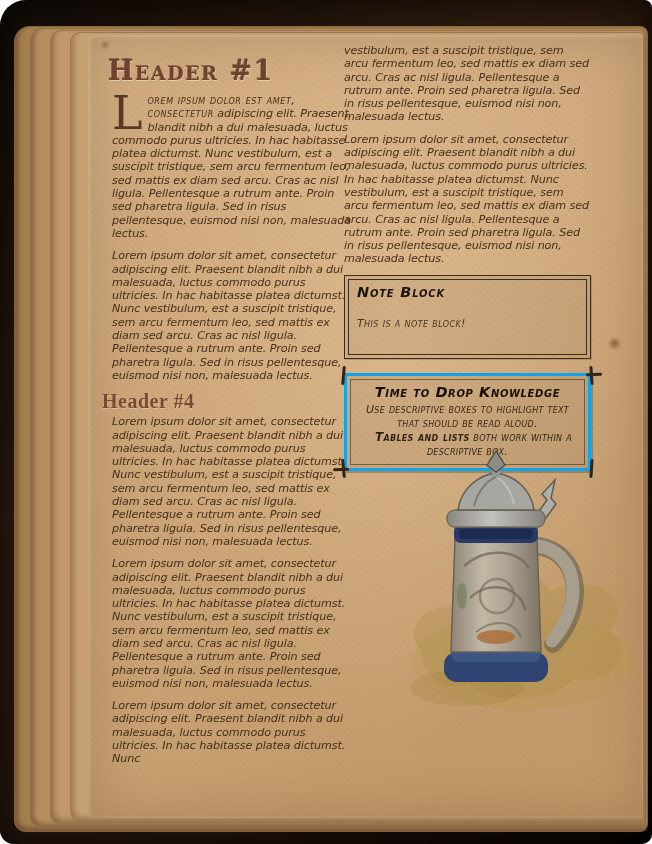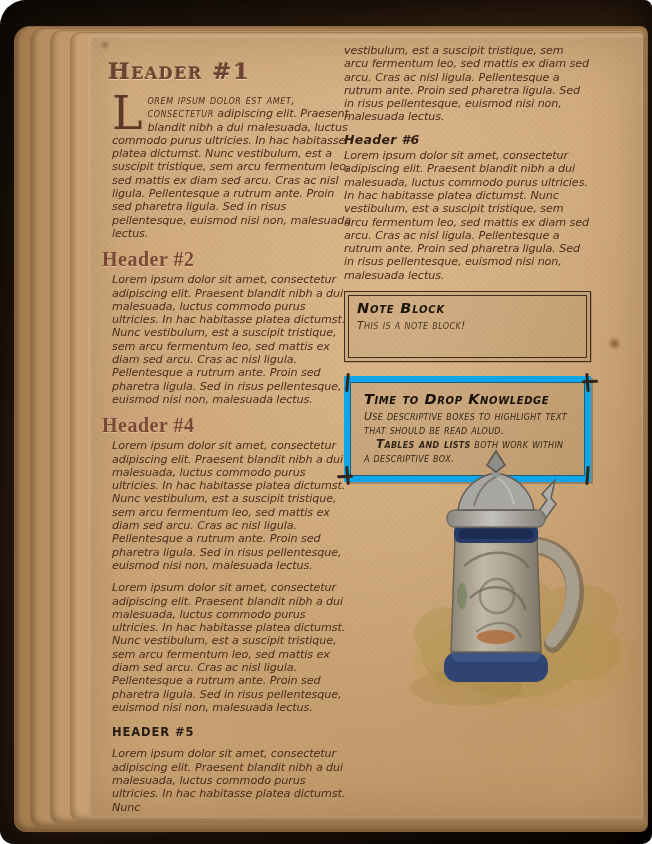--- a/index.html
+++ b/index.html
@@ -29,42 +29,42 @@
   .stain-dot{position:absolute;border-radius:50%;}
   .dotA{left:608px;top:336px;width:13px;height:15px;background:radial-gradient(circle,#8d5f3c 0%,rgba(141,95,60,0) 72%);}
   .dotB{left:100px;top:40px;width:10px;height:10px;background:radial-gradient(circle,rgba(120,80,45,.55) 0%,rgba(120,80,45,0) 70%);}
   
   .col{position:absolute;color:rgba(62,36,18,.92);font-size:11.2px;line-height:13.3px;
        font-style:italic;letter-spacing:-0.1px;}
   .col-left{left:112px;top:48px;width:241px;}
   .col-right{left:344px;top:44px;width:247px;}
   p.body{margin:0 0 9px 0;}
   .h1{font-family:"DejaVu Serif",serif;font-style:normal;font-variant:small-caps;font-weight:700;
-      font-size:23px;line-height:30px;color:#6d4231;letter-spacing:1.5px;margin:8px 0 8px -4px;
+      font-size:27px;line-height:30px;color:#6d4231;letter-spacing:1.5px;margin:8px 0 8px -4px;
       text-shadow:0.6px 0.6px 0 rgba(255,230,200,.55), -0.6px -0.6px 0 rgba(70,35,15,.45);}
   .h2{font-family:"Liberation Serif",serif;font-style:normal;font-weight:700;font-size:20px;
       line-height:21px;color:#7c4836;letter-spacing:.5px;margin:9px 0 3px -10px;
       text-shadow:0.5px 0.5px 0 rgba(255,230,200,.4);}
   .h5{font-style:normal;font-weight:700;font-size:11.5px;text-transform:uppercase;
       letter-spacing:.9px;color:#241a10;margin:12px 0 8px 0;}
   .h6{font-weight:700;font-size:12.5px;color:#2c1d10;margin:8px 0 3px 0;letter-spacing:.3px;}
   .dropcap{float:left;font-family:"DejaVu Serif",serif;font-style:normal;font-size:46px;
       line-height:34px;padding:2px 5px 0 0;color:#5a3826;}
   .lead{font-variant:small-caps;letter-spacing:.6px;margin-top:12px;}
   
   .note-block{margin-top:3px;border:1.5px solid #3d2d1c;outline:1px solid #3d2d1c;outline-offset:-5px;
       background:rgba(40,25,10,.05);padding:9px 12px 28px;min-height:32px;
       box-shadow:1px 1px 0 rgba(48,37,26,.2);}
   .note-title{font-style:italic;font-weight:700;font-variant:small-caps;font-size:14.5px;
       color:#1d140b;letter-spacing:.8px;line-height:15px;}
   .note-body{font-style:italic;font-variant:small-caps;font-size:11px;color:rgba(45,30,15,.85);
-      margin-top:3px;letter-spacing:.4px;}
-  .knowledge-box{position:relative;margin-top:14px;border:7px solid #0ea5e9;
+      margin-top:17px;letter-spacing:.4px;}
+  .knowledge-box{position:relative;margin-top:14px;border:3px solid #0ea5e9;
       outline:1px solid rgba(48,37,26,.55);outline-offset:-7px;background:rgba(40,25,10,.06);
-      padding:8px 13px 10px;min-height:64px;box-shadow:2px 2px 0 rgba(48,37,26,.28);}
+      padding:8px 13px 10px;min-height:64px;box-shadow:2px 2px 0 rgba(48,37,26,.28);text-align:center;}
   .kb-title{font-style:italic;font-weight:700;font-variant:small-caps;font-size:14.5px;
       color:#161008;letter-spacing:.6px;line-height:16px;}
   .kb-body{font-style:italic;font-variant:small-caps;font-size:11px;line-height:13.5px;
       color:rgba(35,24,12,.92);margin:3px 0 0;letter-spacing:.3px;}
   .kb-body.indent{text-indent:12px;margin-top:1px;}
   .kb-body b{font-size:12px;}
   .tick{position:absolute;width:3px;height:19px;background:#30251a;border-radius:2px;}
   .t-tl{left:-5px;top:-10px;transform:rotate(5deg);}
   .t-tr{right:-5px;top:-10px;transform:rotate(-4deg);}
   .t-bl{left:-5px;bottom:-10px;transform:rotate(-5deg);}
@@ -87,36 +87,33 @@
   <div class="stack s1"></div>
   <div class="page"></div>
   <div class="stain-dot dotA"></div>
   <div class="stain-dot dotB"></div>
 
   <div class="col col-left">
     <div class="h1">Header #1</div>
 
     <p class="body"><span class="dropcap">L</span><span class="lead">orem ipsum dolor est amet, consectetur</span> <span>adipiscing elit. Praesent blandit nibh a dui malesuada, luctus commodo purus ultricies. In hac habitasse platea dictumst. Nunc vestibulum, est a suscipit tristique, sem arcu fermentum leo, sed mattis ex diam sed arcu. Cras ac nisl ligula. Pellentesque a rutrum ante. Proin sed pharetra ligula. Sed in risus pellentesque, euismod nisi non, malesuada lectus.</span></p>
 
-    <div class="h2">Header #2</div>
     <p class="body">Lorem ipsum dolor sit amet, consectetur adipiscing elit. Praesent blandit nibh a dui malesuada, luctus commodo purus ultricies. In hac habitasse platea dictumst. Nunc vestibulum, est a suscipit tristique, sem arcu fermentum leo, sed mattis ex diam sed arcu. Cras ac nisl ligula. Pellentesque a rutrum ante. Proin sed pharetra ligula. Sed in risus pellentesque, euismod nisi non, malesuada lectus.</p>
 
     <div class="h2">Header #4</div>
     <p class="body">Lorem ipsum dolor sit amet, consectetur adipiscing elit. Praesent blandit nibh a dui malesuada, luctus commodo purus ultricies. In hac habitasse platea dictumst. Nunc vestibulum, est a suscipit tristique, sem arcu fermentum leo, sed mattis ex diam sed arcu. Cras ac nisl ligula. Pellentesque a rutrum ante. Proin sed pharetra ligula. Sed in risus pellentesque, euismod nisi non, malesuada lectus.</p>
 
     <p class="body">Lorem ipsum dolor sit amet, consectetur adipiscing elit. Praesent blandit nibh a dui malesuada, luctus commodo purus ultricies. In hac habitasse platea dictumst. Nunc vestibulum, est a suscipit tristique, sem arcu fermentum leo, sed mattis ex diam sed arcu. Cras ac nisl ligula. Pellentesque a rutrum ante. Proin sed pharetra ligula. Sed in risus pellentesque, euismod nisi non, malesuada lectus.</p>
 
-    <div class="h5">Header #5</div>
     <p class="body">Lorem ipsum dolor sit amet, consectetur adipiscing elit. Praesent blandit nibh a dui malesuada, luctus commodo purus ultricies. In hac habitasse platea dictumst. Nunc</p>
   </div>
 
   <div class="col col-right">
     <p class="body">vestibulum, est a suscipit tristique, sem arcu fermentum leo, sed mattis ex diam sed arcu. Cras ac nisl ligula. Pellentesque a rutrum ante. Proin sed pharetra ligula. Sed in risus pellentesque, euismod nisi non, malesuada lectus.</p>
 
-    <div class="h6">Header #6</div>
     <p class="body">Lorem ipsum dolor sit amet, consectetur adipiscing elit. Praesent blandit nibh a dui malesuada, luctus commodo purus ultricies. In hac habitasse platea dictumst. Nunc vestibulum, est a suscipit tristique, sem arcu fermentum leo, sed mattis ex diam sed arcu. Cras ac nisl ligula. Pellentesque a rutrum ante. Proin sed pharetra ligula. Sed in risus pellentesque, euismod nisi non, malesuada lectus.</p>
 
     <div class="note-block">
       <div class="note-title">Note Block</div>
       <div class="note-body">This is a note block!</div>
     </div>
 
     <div class="knowledge-box">
       <span class="tick t-tl"></span>
       <span class="tick t-tr"></span>

